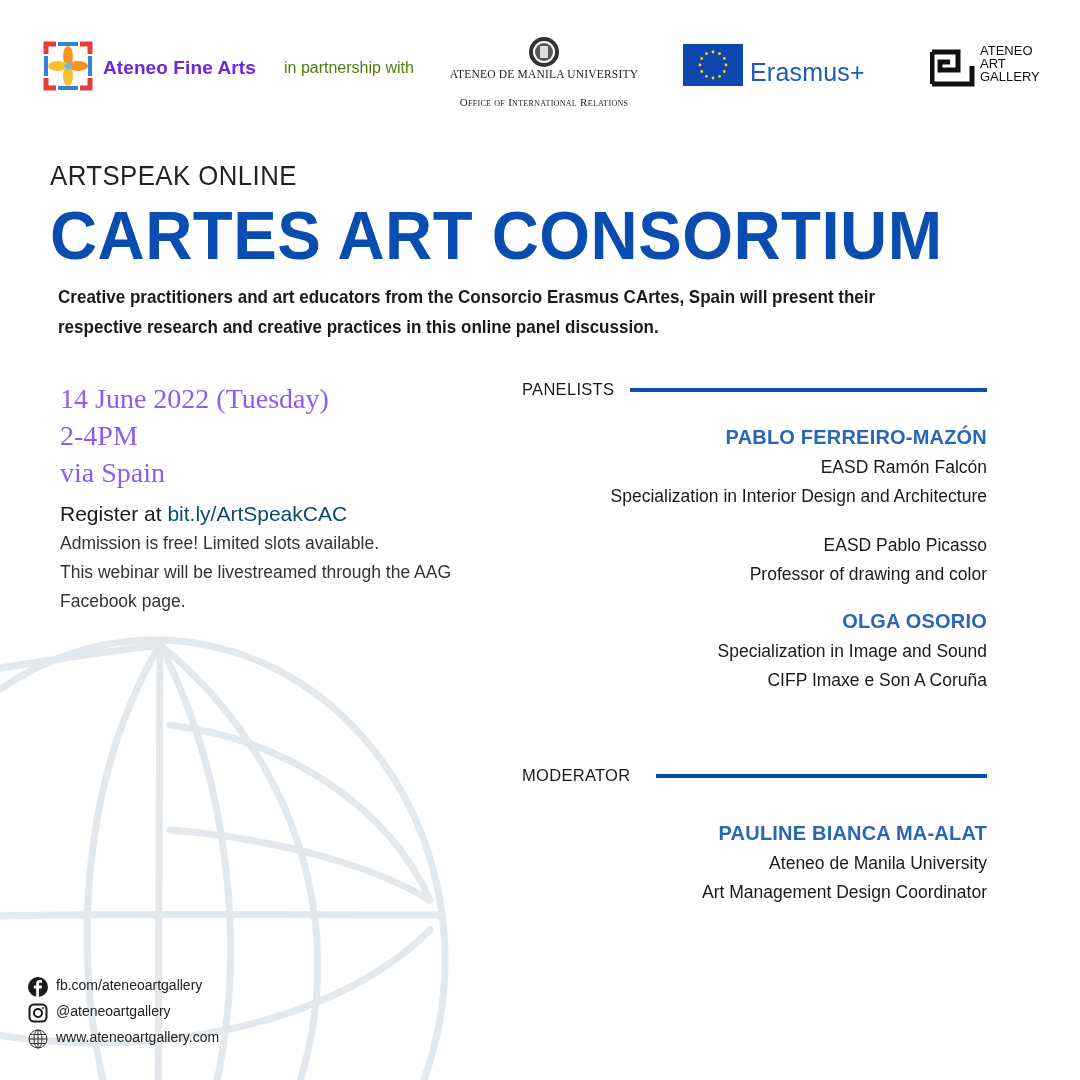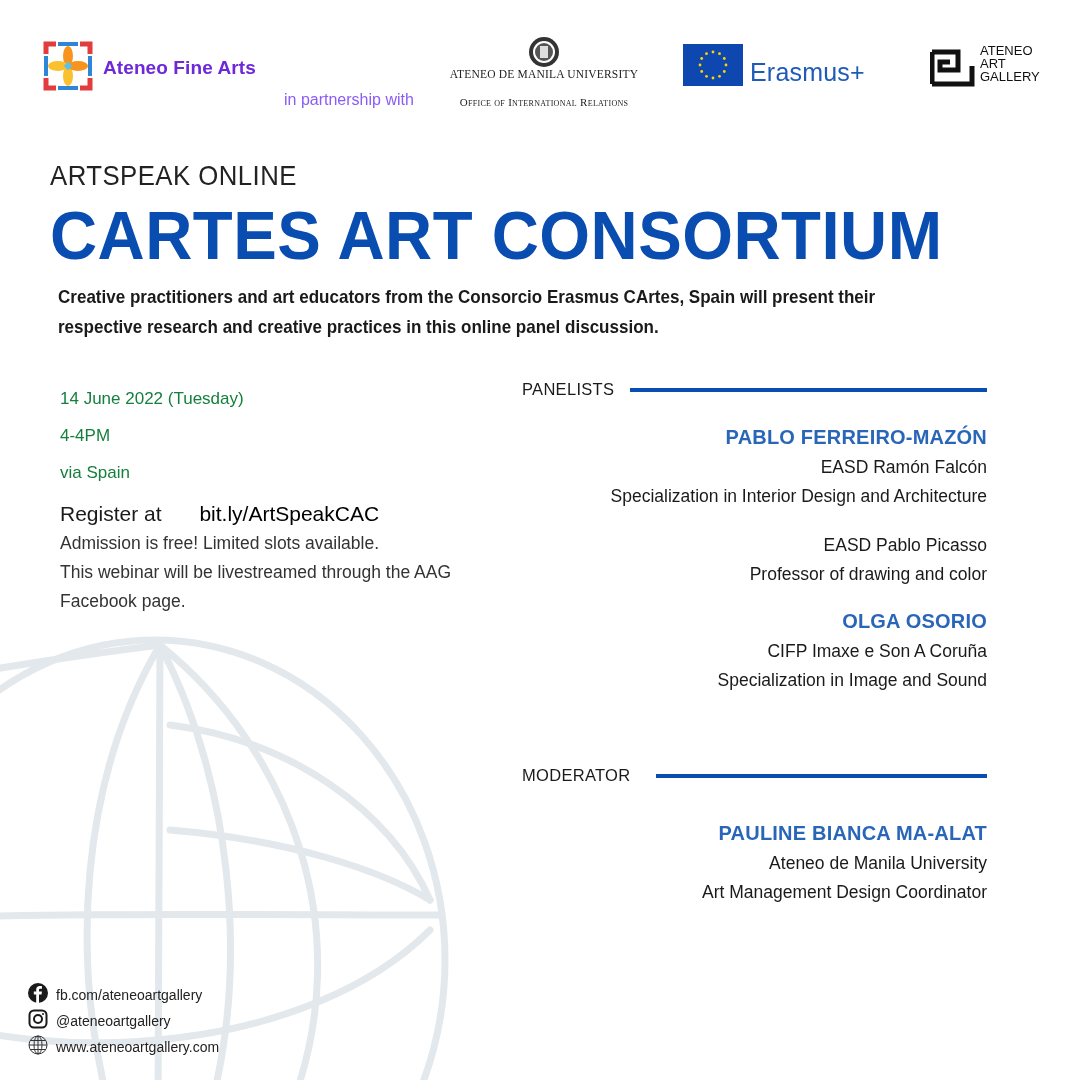--- a/index.html
+++ b/index.html
@@ -7,57 +7,57 @@
     width: 1080px; height: 1080px; overflow: hidden; position: relative;
     background: #ffffff; color: #1a1a1a;
     font-family: "Liberation Sans", "DejaVu Sans", sans-serif;
   }
   .globe { position: absolute; left: -40px; top: 630px; width: 520px; height: 480px; z-index: 0; }
   .layer { position: absolute; z-index: 1; }
 
   
   .afa-logo { left: 42px; top: 40px; width: 52px; height: 52px; }
   .afa-name { left: 103px; top: 57px; font-size: 19px; font-weight: bold; color: #6d28d9; letter-spacing: 0.1px; }
-  .partner { left: 284px; top: 59px; font-size: 16px; color: #8b5cf6; margin-top: 32px; }
+  .partner { left: 284px; top: 59px; font-size: 16px; color: #4d7c0f; }
   .seal { left: 528px; top: 36px; width: 32px; height: 32px; }
   .admu { left: 446px; top: 68px; width: 196px; text-align: center; font-family: "Liberation Serif", serif; }
   .admu .l1 { font-size: 11.5px; letter-spacing: 0.2px; color: #222; }
   .admu .l2 { font-size: 11px; letter-spacing: 0.3px; color: #222; margin-top: 16px; font-variant: small-caps; }
   .euflag { left: 683px; top: 44px; width: 60px; height: 42px; background: #0e47b0; }
   .erasmus { left: 750px; top: 58px; font-size: 25px; color: #1e5bb8; letter-spacing: 0.2px; }
   .aag-mark { left: 930px; top: 48px; width: 46px; height: 40px; }
   .aag-text { left: 980px; top: 44px; font-size: 13px; line-height: 13px; color: #111; }
 
   
   .eyebrow { left: 50px; top: 160px; font-size: 28px; color: #222; font-weight: normal; letter-spacing: 0.5px; transform: scaleX(0.92); transform-origin: left; }
   .title { left: 50px; top: 196px; font-size: 68px; font-weight: 900; color: #0a4db1; letter-spacing: 0.5px; font-family: "Liberation Sans", sans-serif; transform: scaleX(0.96); transform-origin: left; white-space: nowrap; }
   .intro { left: 58px; top: 282px; width: 960px; font-size: 18.5px; line-height: 30px; color: #1a1a1a; font-weight: bold; transform: scaleX(0.92); transform-origin: left; }
 
   
   .info { left: 60px; top: 380px; width: 430px; }
-  .info .big { font-size: 17px; line-height: 37px; color: #15803d; }
+  .info .big { font-size: 28px; line-height: 37px; color: #8b5cf6; font-family: Liberation Serif, serif; }
   .info .reg { font-size: 21px; margin-top: 8px; line-height: 30px; }
-  .info .link { color: #000000; margin-left: 32px; }
+  .info .link { color: #0c4a6e; }
   .info .small { font-size: 17.5px; line-height: 29px; color: #333; }
 
   
   .section-head { display: flex; align-items: center; }
   .section-label { font-size: 16.5px; color: #1a1a1a; letter-spacing: 0.3px; white-space: nowrap; }
   .rule { flex: 1; height: 4px; background: #0a4db1; margin-left: 16px; }
   .panel { left: 522px; top: 380px; width: 465px; }
   .person { margin-top: 26px; text-align: right; }
   .person + .person { margin-top: 20px; }
   .pname { font-size: 20px; font-weight: bold; color: #2a66b8; letter-spacing: 0.2px; line-height: 24px; margin-bottom: 4px; }
   .pline { font-size: 17.5px; line-height: 29px; color: #1a1a1a; }
   .moderator { left: 522px; top: 766px; width: 465px; }
   .moderator .head .rule { margin-left: 26px; }
 
   
   .social { left: 28px; top: 977px; }
-  .srow { display: flex; align-items: flex-end; height: 26px; }
+  .srow { display: flex; align-items: flex-start; height: 26px; }
   .sicon { width: 20px; height: 20px; margin-right: 8px; display: inline-flex; align-items: center; justify-content: center; }
   .stext { font-size: 14px; color: #222; }
 </style>
 </head>
 <body>
 
 <svg class="globe" viewBox="0 0 520 480" fill="none" stroke="#e3e8ec" stroke-width="7" stroke-linecap="round">
   <ellipse cx="195" cy="330" rx="290" ry="320"></ellipse>
   <path d="M200 15 C120 150 110 330 150 480"></path>
   <path d="M200 15 C270 150 290 330 250 480"></path>
@@ -128,21 +128,21 @@
   <div>ART</div>
   <div>GALLERY</div>
 </div>
 
 <div class="layer eyebrow">ARTSPEAK ONLINE</div>
 <div class="layer title">CARTES ART CONSORTIUM</div>
 <div class="layer intro">Creative practitioners and art educators from the Consorcio Erasmus CArtes, Spain will present their respective research and creative practices in this online panel discussion.</div>
 
 <div class="layer info">
   <div class="big">14 June 2022 (Tuesday)</div>
-  <div class="big">4-4PM</div>
+  <div class="big">2-4PM</div>
   <div class="big">via Spain</div>
   <div class="reg"><span>Register at </span><span class="link">bit.ly/ArtSpeakCAC</span></div>
   <div class="small">Admission is free! Limited slots available.</div>
   <div class="small">This webinar will be livestreamed through the AAG Facebook page.</div>
 </div>
 
 <div class="layer panel">
   <div class="section-head">
     <span class="section-label">PANELISTS</span>
     <span class="rule"></span>
@@ -151,22 +151,22 @@
     <div class="pname">PABLO FERREIRO-MAZÓN</div>
     <div class="pline">EASD Ramón Falcón</div>
     <div class="pline">Specialization in Interior Design and Architecture</div>
   </div>
   <div class="person">
     <div class="pline">EASD Pablo Picasso</div>
     <div class="pline">Professor of drawing and color</div>
   </div>
   <div class="person">
     <div class="pname">OLGA OSORIO</div>
+    <div class="pline">Specialization in Image and Sound</div>
     <div class="pline">CIFP Imaxe e Son A Coruña</div>
-    <div class="pline">Specialization in Image and Sound</div>
   </div>
 </div>
 
 <div class="layer moderator">
   <div class="section-head head">
     <span class="section-label">MODERATOR</span>
     <span class="rule"></span>
   </div>
   <div class="person" style="margin-top:36px">
     <div class="pname">PAULINE BIANCA MA-ALAT</div>

